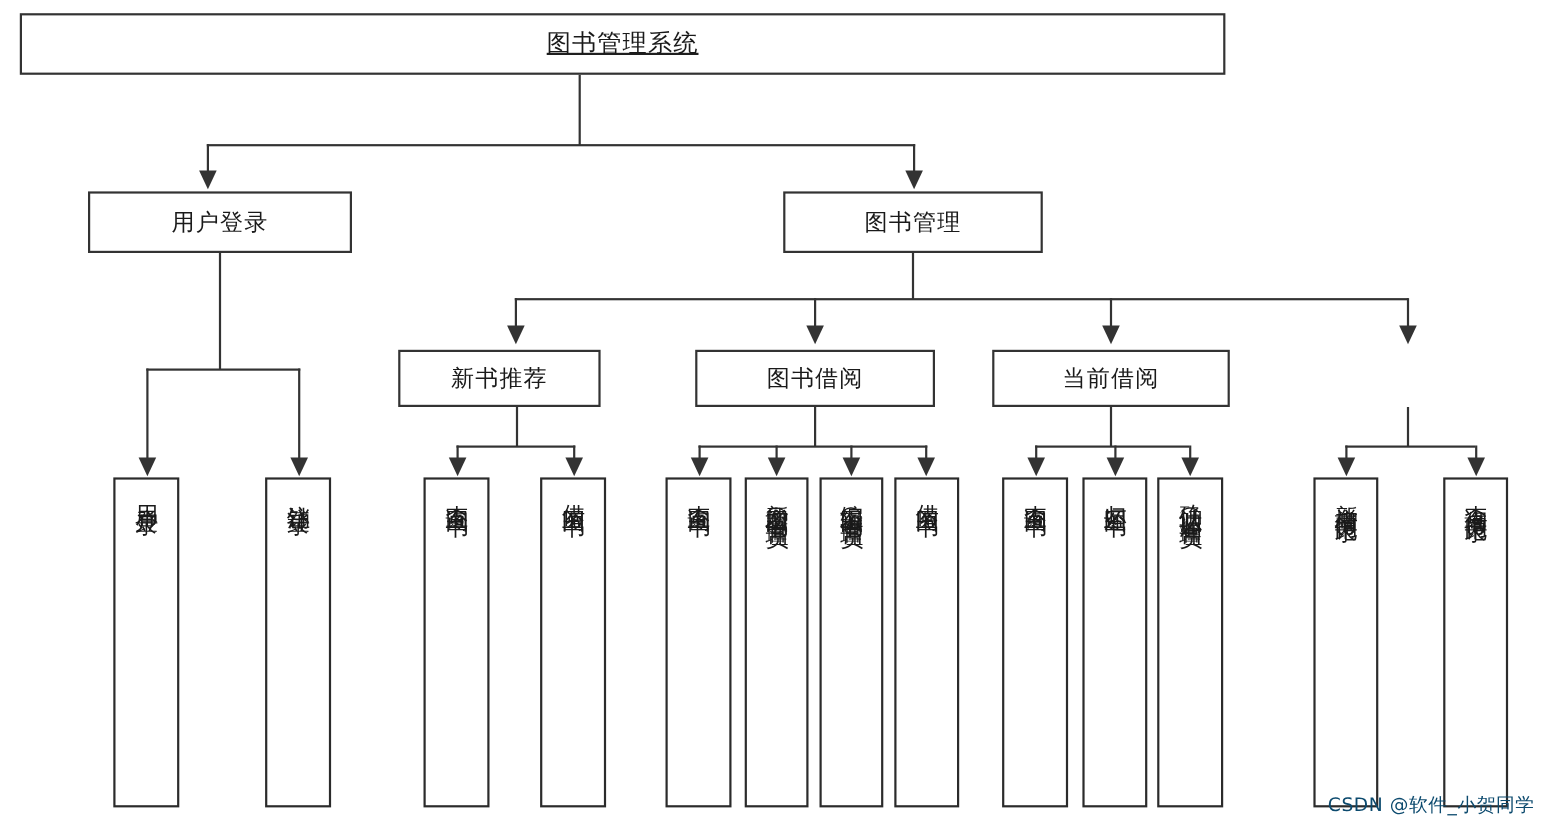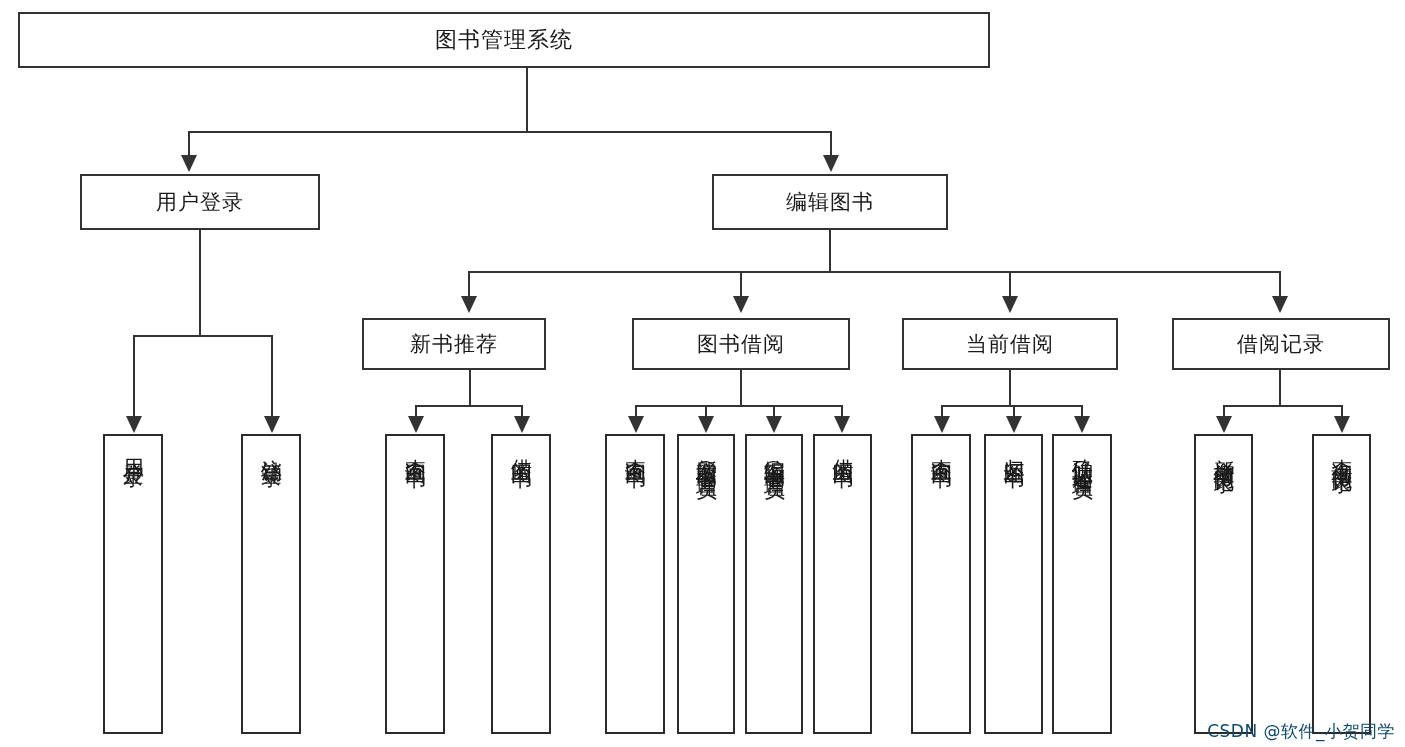--- a/index.html
+++ b/index.html
@@ -81,40 +81,40 @@
     letter-spacing:0.5px;
     white-space:nowrap;
     pointer-events:none;
   }
 </style>
 </head>
 <body>
 
 <div id="canvas">
 
-  <div class="node root" style="left:18px;top:12px;width:972px;height:56px;">
+  <div class="node root" style="left:18px;top:12px;width:1096px;height:56px;text-decoration:underline;">
     <span class="label">图书管理系统</span>
   </div>
 
   <div class="vline" style="left:526px;top:68px;height:64px;"></div>
 
   <div class="hline" style="left:188px;top:131px;width:644px;"></div>
 
   <div class="vline" style="left:188px;top:131px;height:26px;"></div>
   <div class="arrow" style="left:181px;top:155px;"></div>
 
   <div class="vline" style="left:830px;top:131px;height:26px;"></div>
   <div class="arrow" style="left:823px;top:155px;"></div>
 
   <div class="node branch" style="left:80px;top:174px;width:240px;height:56px;">
     <span class="label">用户登录</span>
   </div>
 
   <div class="node branch" style="left:712px;top:174px;width:236px;height:56px;">
-    <span class="label">编辑图书</span>
+    <span class="label">图书管理</span>
   </div>
 
   <div class="vline" style="left:199px;top:230px;height:106px;"></div>
   <div class="hline" style="left:133px;top:335px;width:140px;"></div>
   <div class="vline" style="left:133px;top:335px;height:83px;"></div>
   <div class="arrow" style="left:126px;top:416px;"></div>
   <div class="vline" style="left:271px;top:335px;height:83px;"></div>
   <div class="arrow" style="left:264px;top:416px;"></div>
 
   <div class="vline" style="left:829px;top:230px;height:42px;"></div>
@@ -130,23 +130,20 @@
 
   <div class="node branch" style="left:362px;top:318px;width:184px;height:52px;">
     <span class="label">新书推荐</span>
   </div>
   <div class="node branch" style="left:902px;top:318px;width:216px;height:52px;">
     <span class="label">当前借阅</span>
   </div>
   <div class="node branch" style="left:632px;top:318px;width:218px;height:52px;">
     <span class="label">图书借阅</span>
   </div>
-  <div class="node branch" style="left:1172px;top:318px;width:218px;height:52px;">
-    <span class="label">借阅记录</span>
-  </div>
 
   <div class="vline" style="left:469px;top:370px;height:36px;"></div>
   <div class="hline" style="left:415px;top:405px;width:108px;"></div>
   <div class="vline" style="left:415px;top:405px;height:13px;"></div>
   <div class="arrow" style="left:408px;top:416px;"></div>
   <div class="vline" style="left:521px;top:405px;height:13px;"></div>
   <div class="arrow" style="left:514px;top:416px;"></div>
 
   <div class="vline" style="left:740px;top:370px;height:36px;"></div>
   <div class="hline" style="left:635px;top:405px;width:208px;"></div>

